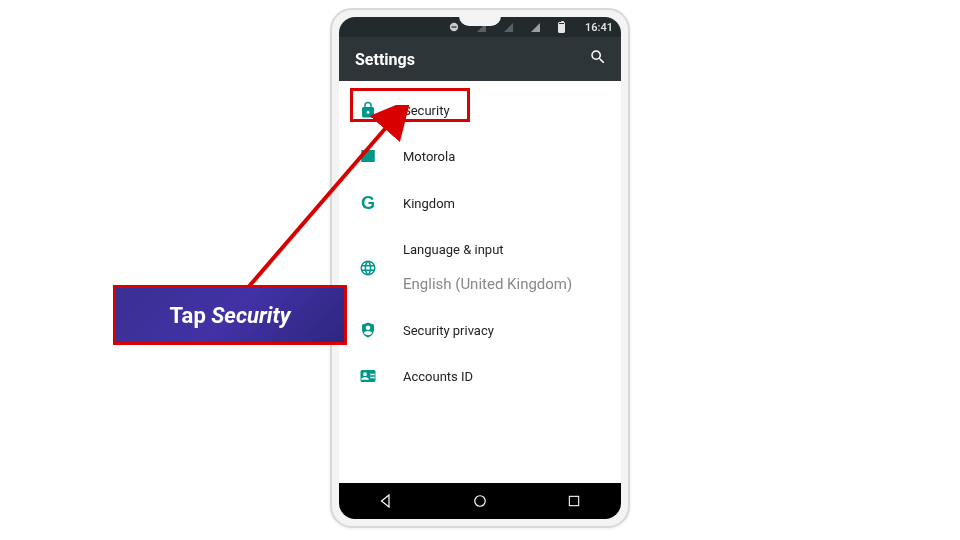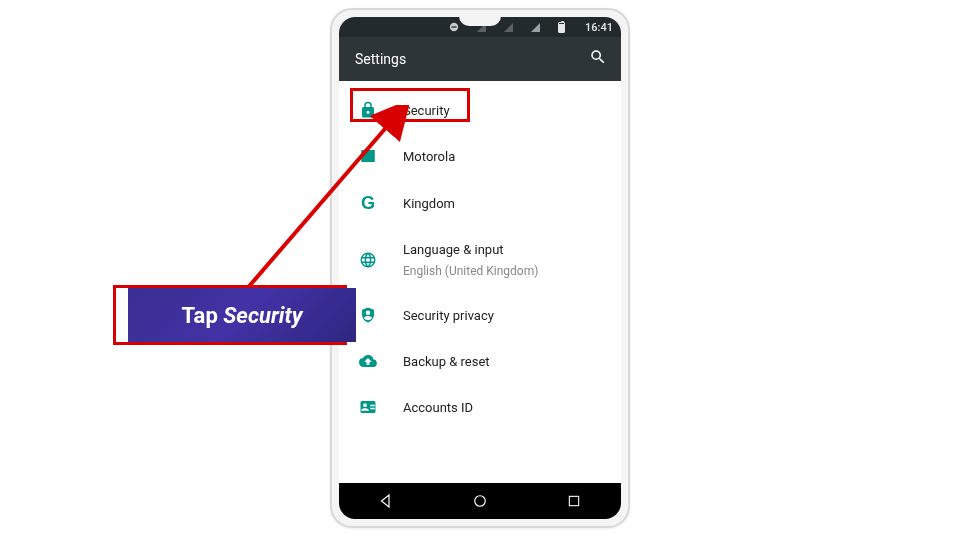--- a/index.html
+++ b/index.html
@@ -52,40 +52,40 @@
   .status-bar .time { font-weight:500; font-size:11px; margin-left:2px;}
   .app-bar {
     height: 44px;
     background: #2d3539;
     color: #fff;
     display: flex;
     align-items: center;
     justify-content: space-between;
     padding: 0 14px 0 16px;
   }
-  .app-bar .title { font-size: 14px; font-weight:400; }
+  .app-bar .title { font-size: 16px; font-weight:700; }
   .app-bar .search svg { width:18px; height:18px; fill:#fff; }
   .list { flex:1; overflow:hidden; padding-top:6px; }
   .item {
     display:flex;
     align-items:center;
     padding: 14px 18px;
     gap: 24px;
   }
   .item .icon {
     width: 22px;
     display:flex;
     align-items:center;
     justify-content:center;
     color:#009688;
   }
   .item .icon svg { width:18px; height:18px; fill:#009688; }
   .item .labels { display:flex; flex-direction:column; }
   .item .label { font-size: 13px; color:#222; }
-  .item .sub { font-size: 12px; color:#888; margin-top:7px; }
+  .item .sub { font-size: 15px; color:#888; margin-top:18px; }
   .nav-bar {
     height: 36px;
     background: #000;
     display:flex;
     align-items:center;
     justify-content:space-around;
   }
   .nav-bar .nbtn { width:40px; height:36px; display:flex; align-items:center; justify-content:center; }
   .nav-bar svg { stroke:#fff; fill:none; }
   .red-box {
@@ -93,21 +93,21 @@
     border: 3px solid #d80000;
   }
   .highlight-security {
     left: 350px;
     top: 88px;
     width: 120px;
     height: 34px;
   }
   .callout {
     position:absolute;
-    left: 128px;
+    left: 116px;
     top: 288px;
     width: 228px;
     height: 54px;
     background: linear-gradient(135deg, #3a2f92 0%, #4232a6 50%, #2e2680 100%);
     color:#fff;
     display:flex;
     align-items:center;
     justify-content:center;
     font-size: 22px;
     font-weight: 700;
@@ -212,30 +212,20 @@
         <span class="icon">
           <svg viewBox="0 0 24 24">
               <path d="M12 2 4 5v6c0 5 3.4 9.7 8 11 4.6-1.3 8-6 8-11V5l-8-3zm0 4a3 3 0 1 1 0 6 3 3 0 0 1 0-6zm0 13c-2.2 0-4.2-1.1-5.4-2.9.1-1.8 3.6-2.8 5.4-2.8s5.3 1 5.4 2.8A6.48 6.48 0 0 1 12 19z"></path>
             </svg>
         </span>
         <span class="labels">
             <span class="label">Security privacy</span>
           </span>
       </div>
 
-      <div class="item">
-        <span class="icon">
-          <svg viewBox="0 0 24 24">
-              <path d="M19.35 10.04A7.49 7.49 0 0 0 12 4a7.5 7.5 0 0 0-6.65 4.04A5.99 5.99 0 0 0 0 14a6 6 0 0 0 6 6h13a5 5 0 0 0 .35-9.96zM14 13v4h-4v-4H7l5-5 5 5h-3z"></path>
-            </svg>
-        </span>
-        <span class="labels">
-            <span class="label">Backup &amp; reset</span>
-          </span>
-      </div>
 
       <div class="item">
         <span class="icon">
           <svg viewBox="0 0 24 24">
               <path d="M20 4H4a2 2 0 0 0-2 2v12a2 2 0 0 0 2 2h16a2 2 0 0 0 2-2V6a2 2 0 0 0-2-2zM8 7a2.5 2.5 0 1 1 0 5 2.5 2.5 0 0 1 0-5zm5 10H3v-1c0-1.7 3.3-2.5 5-2.5s5 .8 5 2.5v1zm8-2h-6v-2h6v2zm0-4h-6V9h6v2z"></path>
             </svg>
         </span>
         <span class="labels">
             <span class="label">Accounts ID</span>
           </span>

